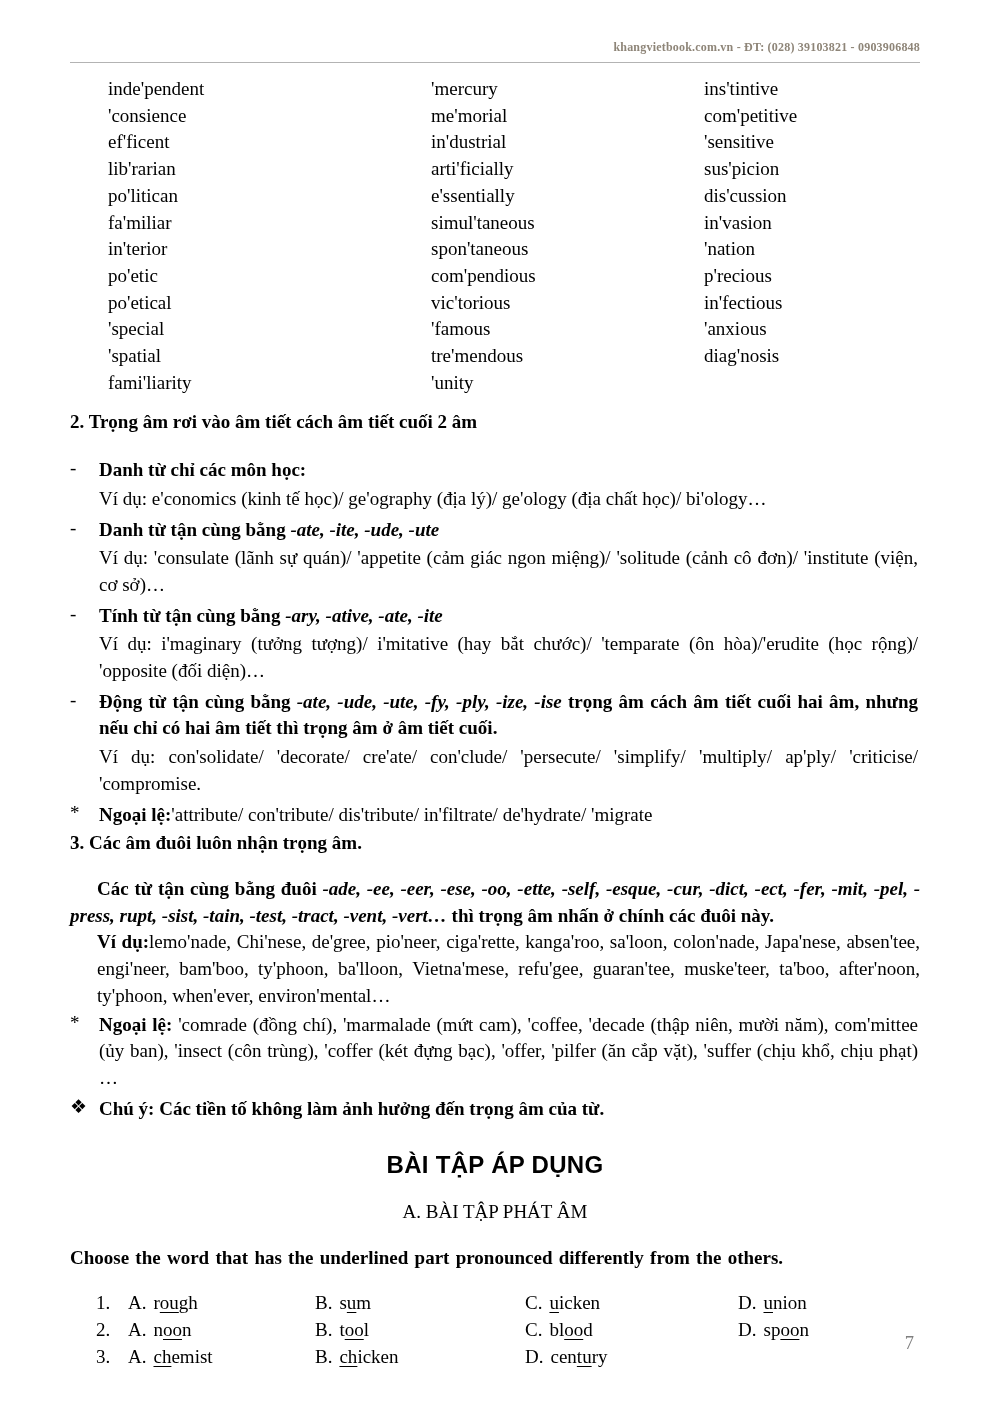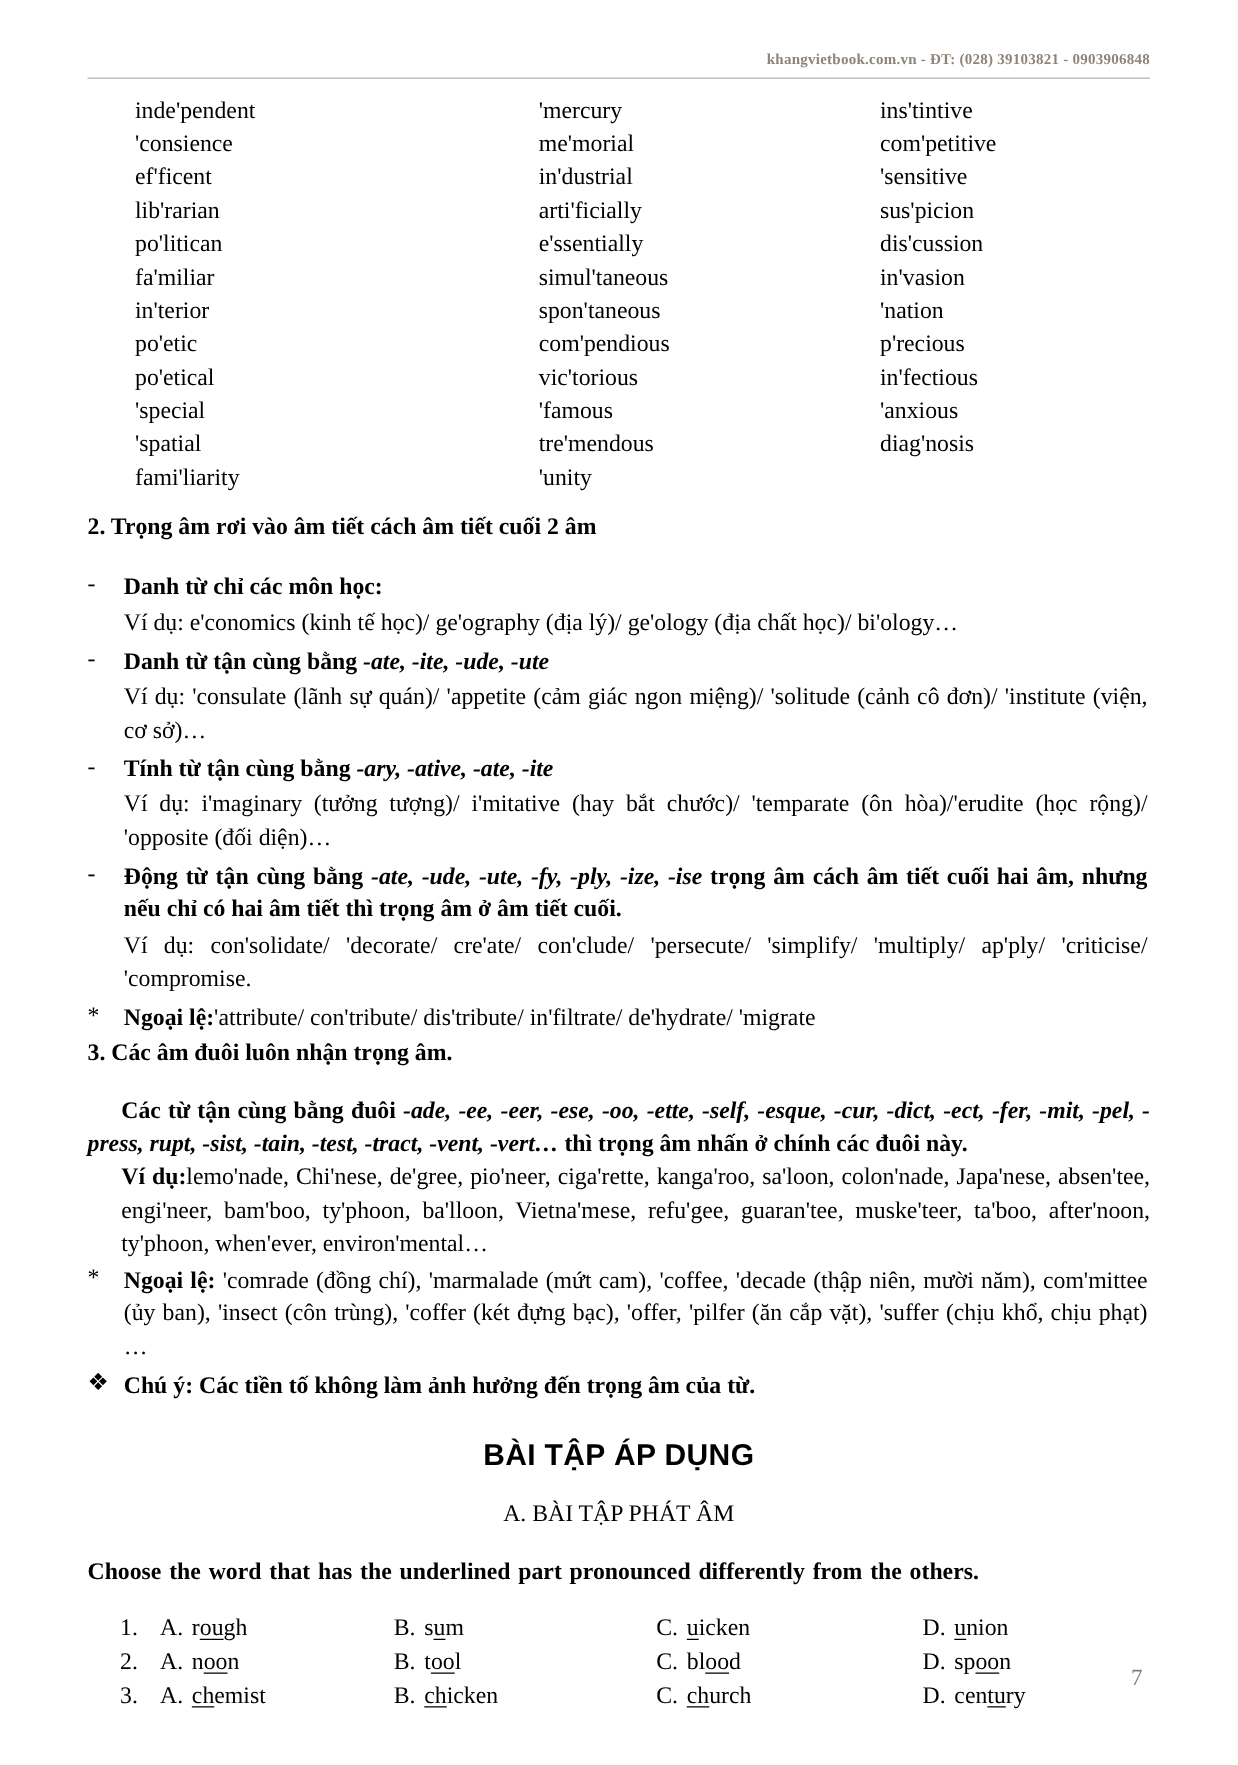--- a/index.html
+++ b/index.html
@@ -208,21 +208,20 @@
       <span class="opt-a"><span class="olabel">A.</span><span><span>n</span><span class="u">oo</span><span>n</span></span></span>
       <span class="opt-b"><span class="olabel">B.</span><span><span>t</span><span class="u">oo</span><span>l</span></span></span>
       <span class="opt-c"><span class="olabel">C.</span><span><span>bl</span><span class="u">oo</span><span>d</span></span></span>
       <span class="opt-d"><span class="olabel">D.</span><span><span>sp</span><span class="u">oo</span><span>n</span></span></span>
     </div>
 
     <div class="qrow">
       <span class="qnum">3.</span>
       <span class="opt-a"><span class="olabel">A.</span><span><span></span><span class="u">ch</span><span>emist</span></span></span>
       <span class="opt-b"><span class="olabel">B.</span><span><span></span><span class="u">ch</span><span>icken</span></span></span>
-      <span class="opt-c"><span class="olabel">C.</span><span><span></span><span class="u">ch</span><span>urch</span></span></span>
       <span class="opt-d"><span class="olabel">D.</span><span><span>cen</span><span class="u">tu</span><span>ry</span></span></span>
     </div>
 
   </div>
 
   <div class="page-number">7</div>
 
 </div>
 
 </body></html>

